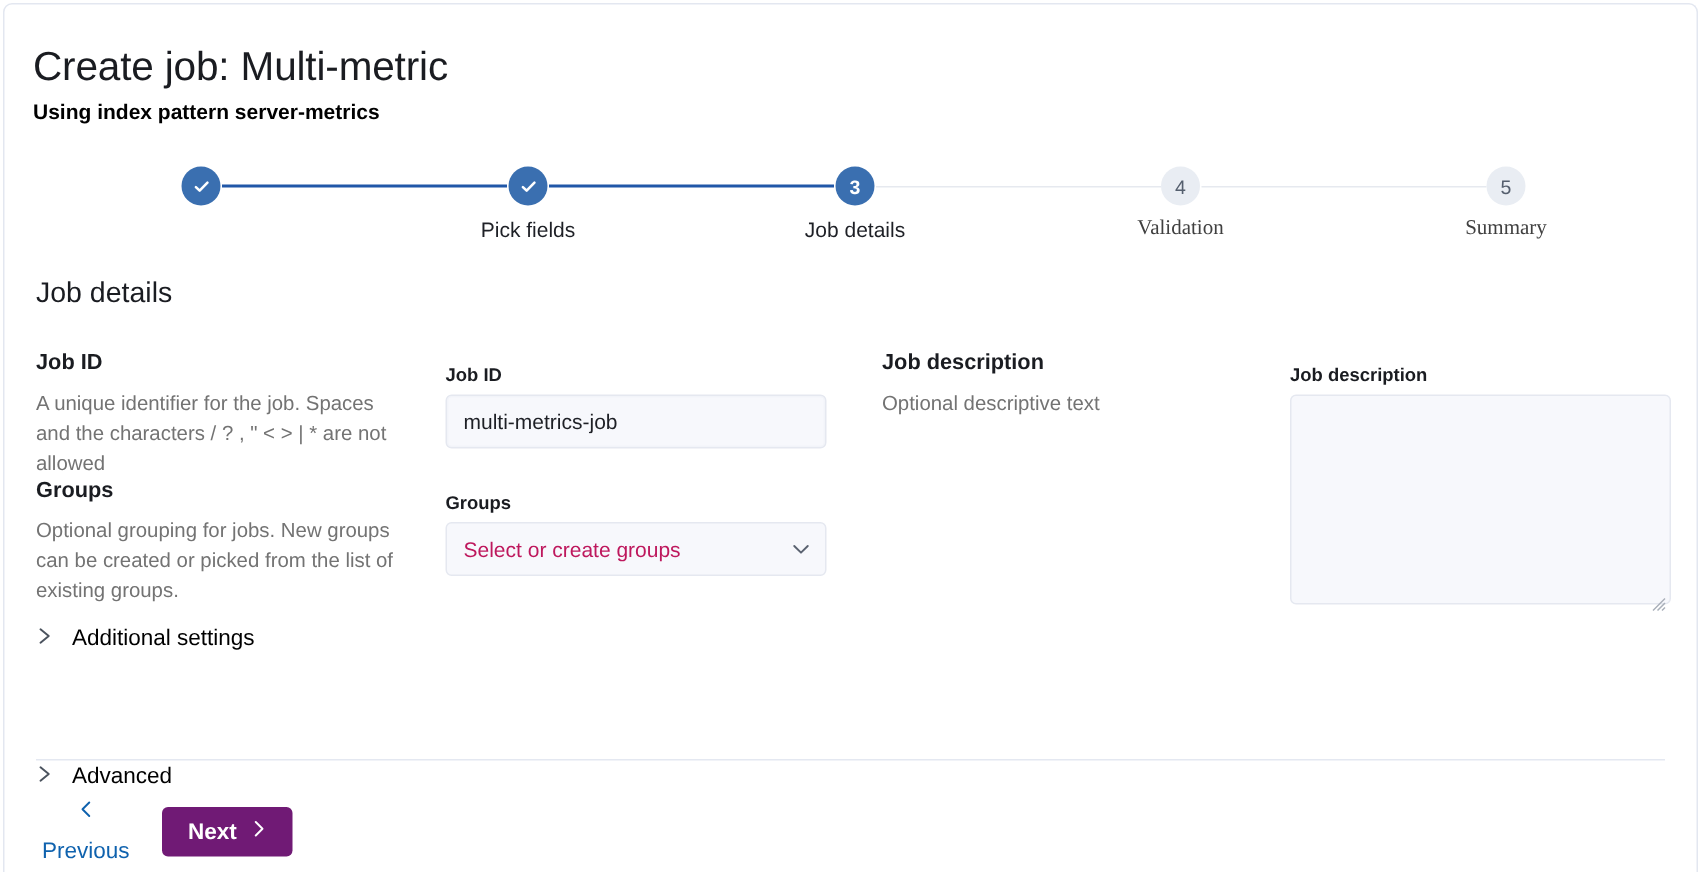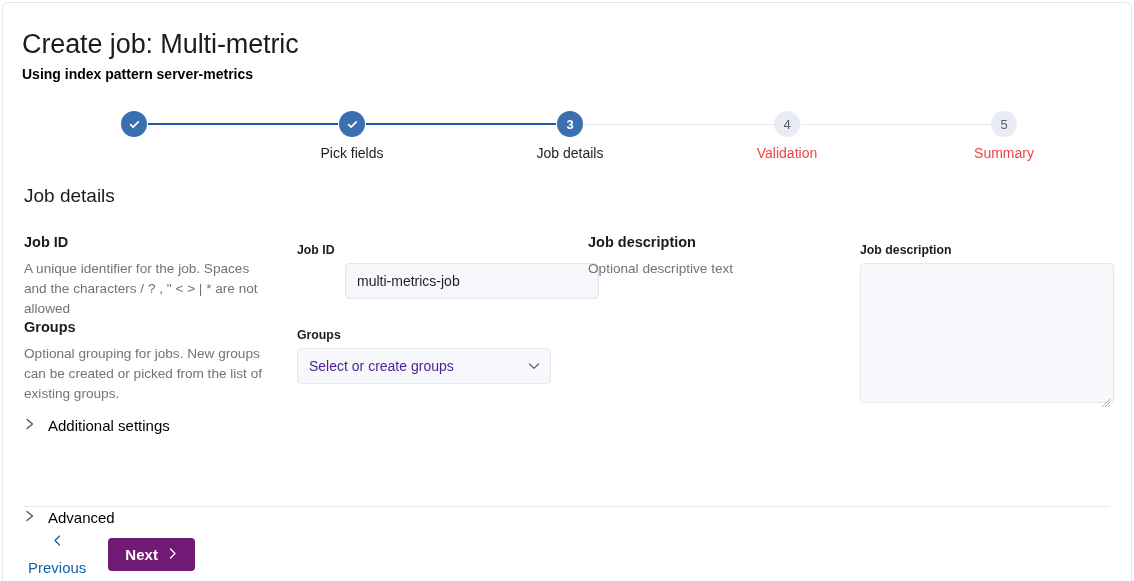--- a/index.html
+++ b/index.html
@@ -79,21 +79,21 @@
     font-weight: 500;
   }
   .circle svg { display: block; }
   .step-label {
     margin-top: 7px;
     font-size: 14px;
     line-height: 18px;
     color: #1e2026;
     white-space: nowrap;
   }
-  .step-label.muted { color: #ef4444; }
+  .step-label.muted { color: #404040; font-family: Liberation Serif, serif; }
 
   .connector {
     position: absolute;
     top: 15px;
     height: 2px;
     z-index: 1;
   }
   .connector.active { background: #2057a8; }
   .connector.inactive { background: #e6e9ef; height: 1px; top: 16px; }
 
@@ -142,32 +142,31 @@
     width: 254px; height: 36px;
     background: #f7f8fc;
     border: 1px solid #e5e8f0;
     border-radius: 4px;
     font-family: "Liberation Sans", sans-serif;
     font-size: 14px;
     color: #1e2026;
     padding: 0 11px;
     outline: none;
     box-shadow: 0 0 0 1px rgba(16,42,97,0.02) inset;
-    margin-left: 48px;
   }
   .text-input::placeholder { color: #9aa1ab; }
 
   .select-wrap { position: relative; width: 254px; }
   .select-box {
     width: 254px; height: 36px;
     background: #f7f8fc;
     border: 1px solid #e5e8f0;
     border-radius: 4px;
     font-size: 14px;
-    color: #4c1d95;
+    color: #be185d;
     padding: 0 11px;
     display: flex;
     align-items: center;
   }
   .select-arrow {
     position: absolute;
     right: 10px; top: 11px;
     pointer-events: none;
   }
 

